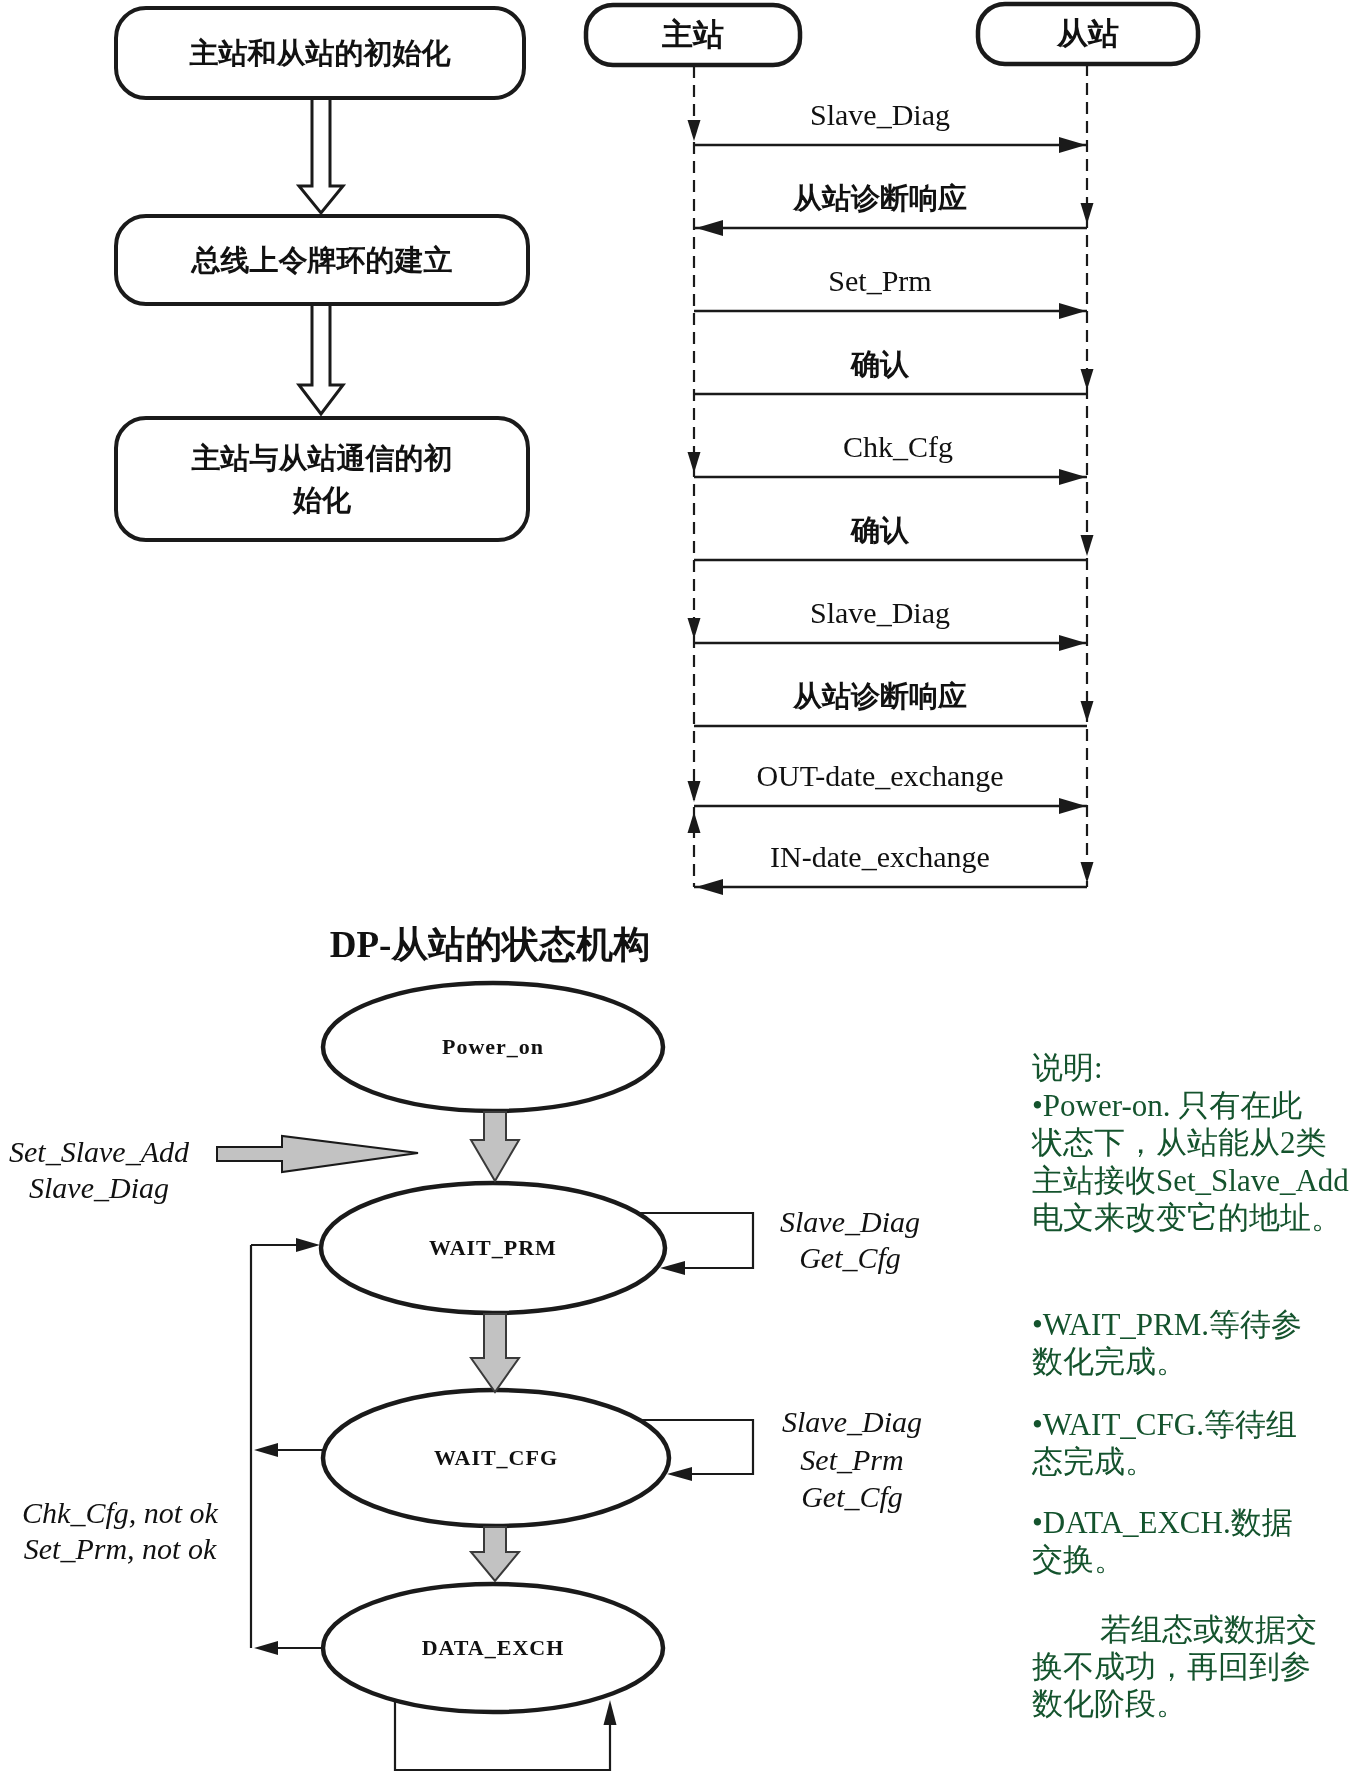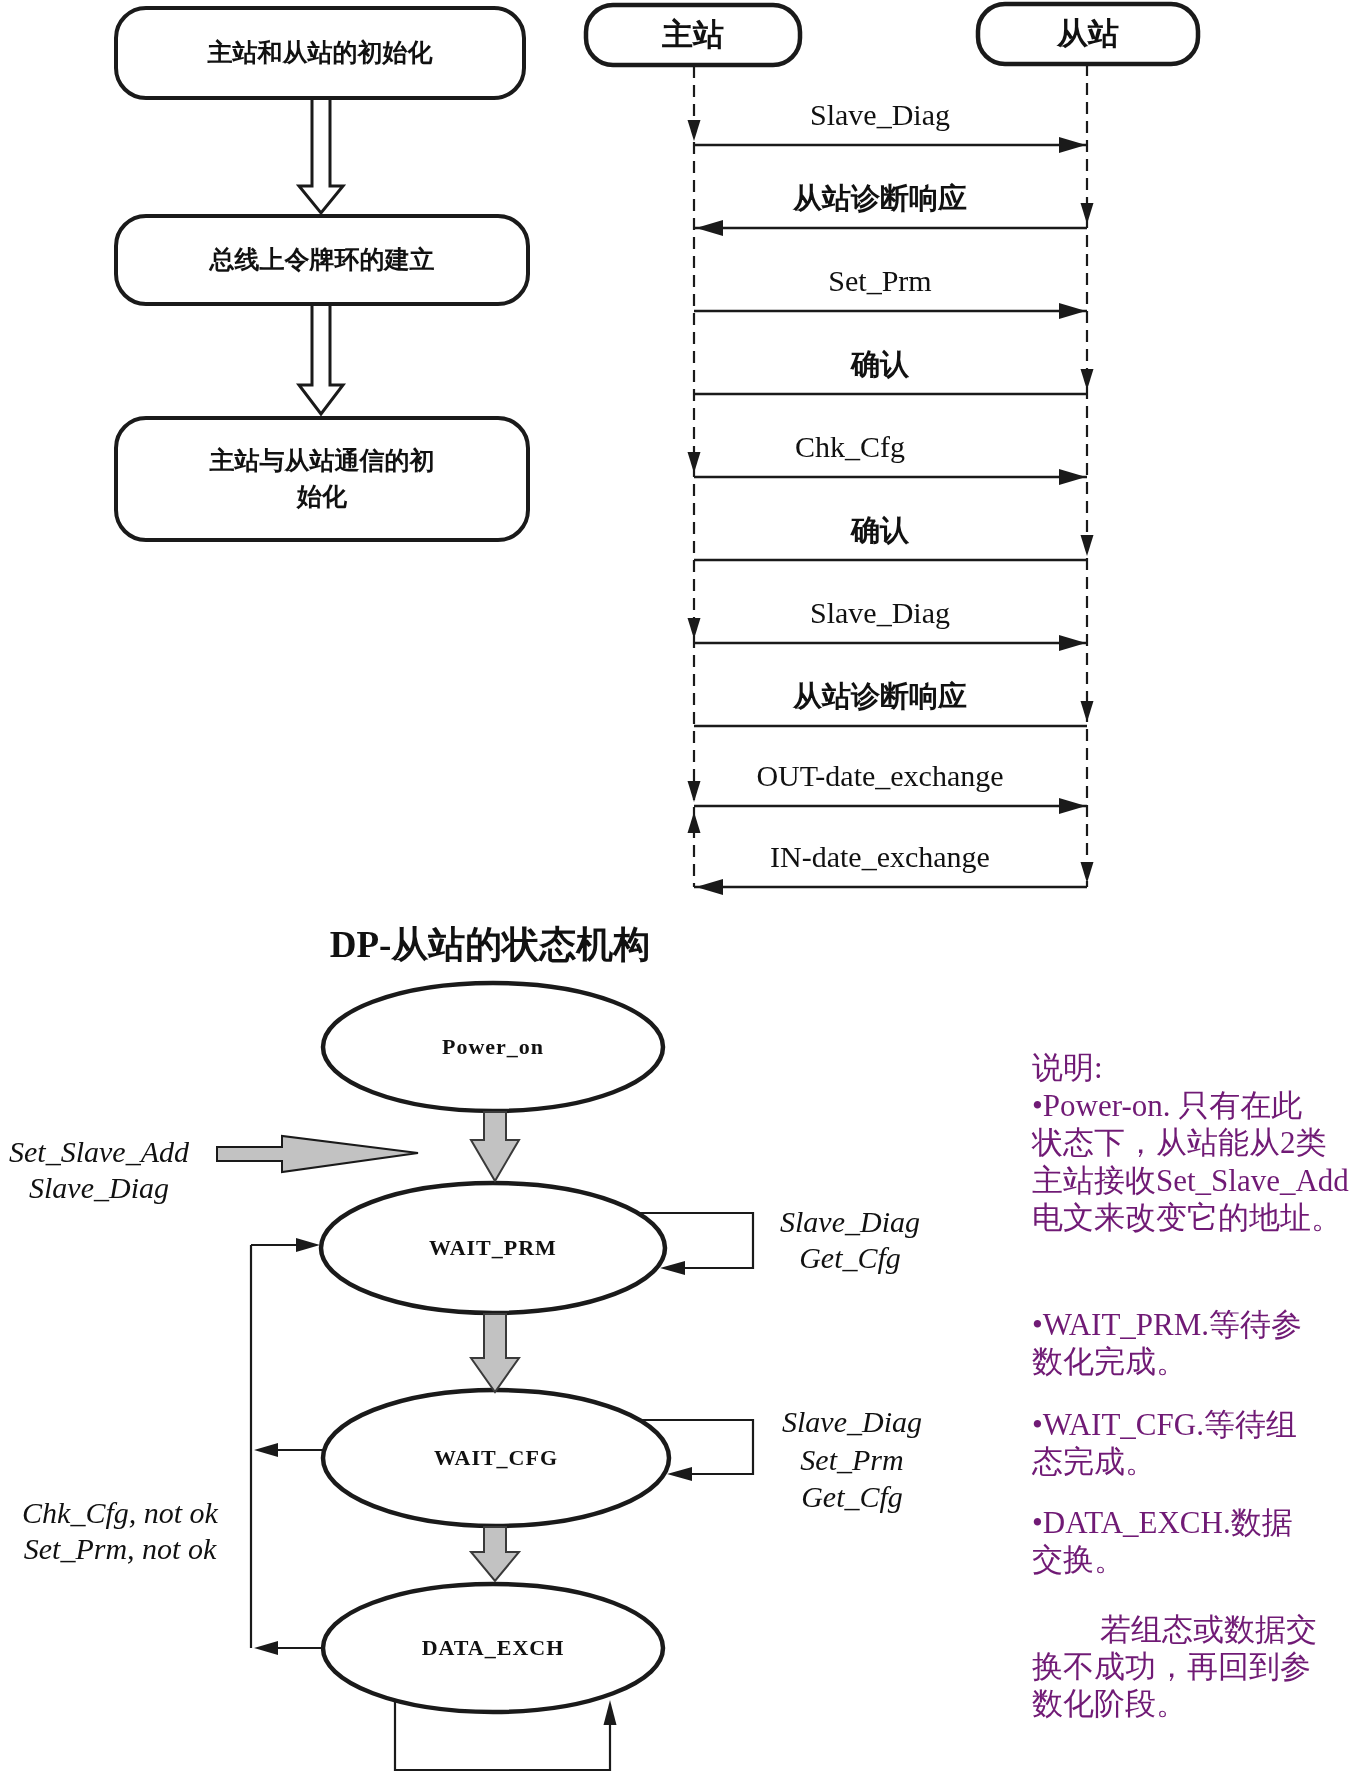--- a/index.html
+++ b/index.html
@@ -2,29 +2,29 @@
 <html><head>
 <meta charset="utf-8">
 <style>
   html,body{margin:0;padding:0;background:#ffffff;}
   #canvas{position:relative;width:1360px;height:1774px;background:#ffffff;overflow:hidden;
           font-family:"Liberation Serif","DejaVu Serif",serif;color:#111;}
   #shapes{position:absolute;left:0;top:0;width:1360px;height:1774px;}
   .ln{stroke:#1a1a1a;fill:none;}
   .lbl{position:absolute;display:flex;align-items:center;justify-content:center;
        text-align:center;color:#111;line-height:1.2;}
-  .box-lbl{font-size:25px;font-weight:700;white-space:pre-line;line-height:1.45;}
+  .box-lbl{font-size:29px;font-weight:700;white-space:pre-line;line-height:1.45;}
   .node-lbl{font-size:31px;font-weight:700;}
   .seq-lbl{font-size:30px;font-weight:400;}
   .seq-lbl.cn{font-weight:700;font-size:29px;}
   .state-lbl{font-size:22px;font-weight:700;letter-spacing:1px;}
   .side-lbl{font-size:30px;font-weight:400;white-space:nowrap;font-style:italic;}
   .title-lbl{font-size:37px;font-weight:600;white-space:nowrap;}
   .note-line{position:absolute;font-size:31px;font-weight:400;white-space:nowrap;
-             line-height:36px;color:#701a75;}
+             line-height:36px;color:#14532d;}
 </style>
 </head>
 <body>
 
 <div id="canvas">
 
   <svg id="shapes" viewBox="0 0 1360 1774" xmlns="http://www.w3.org/2000/svg">
 
     <rect x="116" y="8" width="408" height="90" rx="30" class="ln" stroke-width="4" fill="#ffffff"></rect>
     <path d="M312,98 V186 H299 L321,213 L343,186 H330 V98" class="ln" stroke-width="3" fill="#ffffff"></path>
@@ -107,21 +107,21 @@
   <div class="lbl box-lbl" style="left:116px;top:418px;width:412px;height:122px;">主站与从站通信的初
 始化</div>
 
   <div class="lbl node-lbl" style="left:586px;top:5px;width:214px;height:60px;">主站</div>
   <div class="lbl node-lbl" style="left:978px;top:4px;width:220px;height:60px;">从站</div>
 
   <div class="lbl seq-lbl" style="left:680px;top:93px;width:400px;height:44px;">Slave_Diag</div>
   <div class="lbl seq-lbl cn" style="left:680px;top:176px;width:400px;height:44px;">从站诊断响应</div>
   <div class="lbl seq-lbl" style="left:680px;top:259px;width:400px;height:44px;">Set_Prm</div>
   <div class="lbl seq-lbl cn" style="left:680px;top:342px;width:400px;height:44px;">确认</div>
-  <div class="lbl seq-lbl" style="left:650px;top:425px;width:400px;height:44px;">Chk_Cfg</div>
+  <div class="lbl seq-lbl" style="left:698px;top:425px;width:400px;height:44px;">Chk_Cfg</div>
   <div class="lbl seq-lbl cn" style="left:680px;top:508px;width:400px;height:44px;">确认</div>
   <div class="lbl seq-lbl" style="left:680px;top:591px;width:400px;height:44px;">Slave_Diag</div>
   <div class="lbl seq-lbl cn" style="left:680px;top:674px;width:400px;height:44px;">从站诊断响应</div>
   <div class="lbl seq-lbl" style="left:680px;top:754px;width:400px;height:44px;">OUT-date_exchange</div>
   <div class="lbl seq-lbl" style="left:680px;top:835px;width:400px;height:44px;">IN-date_exchange</div>
 
   <div class="lbl title-lbl" style="left:320px;top:925px;width:340px;height:40px;">DP-从站的状态机构</div>
   <div class="lbl state-lbl" style="left:343px;top:1027px;width:300px;height:40px;">Power_on</div>
   <div class="lbl state-lbl" style="left:343px;top:1228px;width:300px;height:40px;">WAIT_PRM</div>
   <div class="lbl state-lbl" style="left:346px;top:1438px;width:300px;height:40px;">WAIT_CFG</div>

